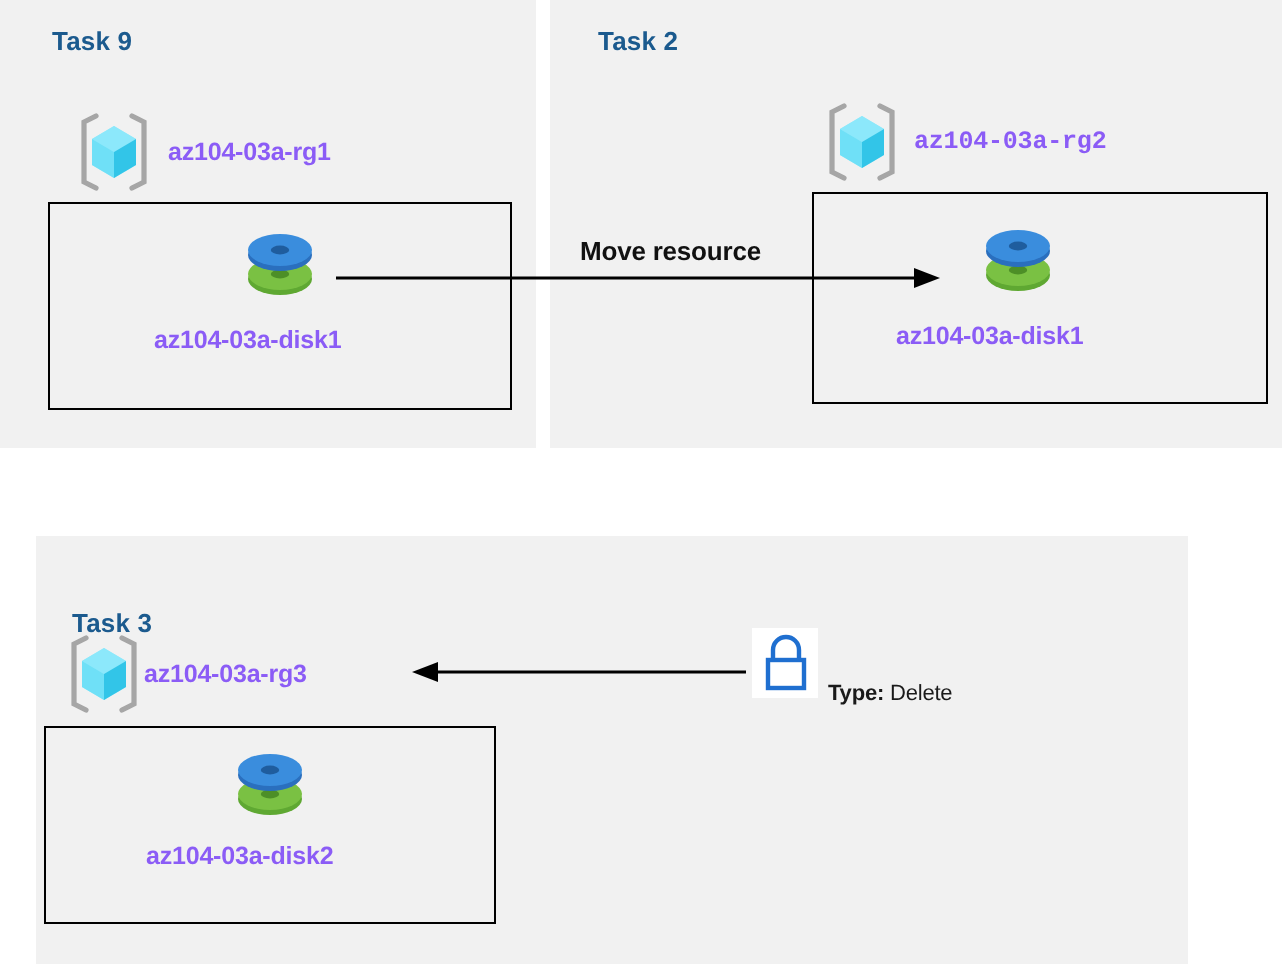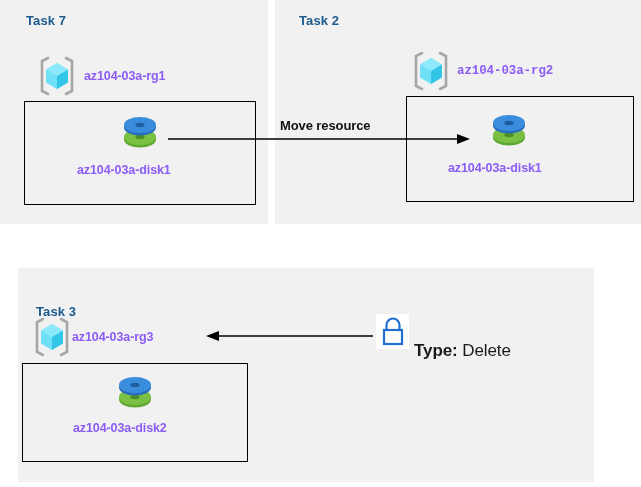--- a/index.html
+++ b/index.html
@@ -36,54 +36,55 @@
   .name-label {
     position: absolute;
     font-size: 12.5px;
     font-weight: bold;
     color: #8b5cf6;
     white-space: nowrap;
     letter-spacing: -0.1px;
   }
   .sub-label {
     position: absolute;
-    font-size: 17px;
+    font-size: 11px;
     color: #1a1a1a;
     white-space: nowrap;
     letter-spacing: -0.1px;
   }
   .sub-label .k { font-weight: bold; }
   .edge-label {
     position: absolute;
     font-size: 13px;
     font-weight: bold;
     color: #111111;
     white-space: nowrap;
     letter-spacing: -0.1px;
+    margin-left: 10px;
   }
   .icon {
     position: absolute;
   }
   .arrow-svg {
     position: absolute;
     overflow: visible;
   }
   .lock-bg {
     position: absolute;
     background: #ffffff;
   }
 </style>
 </head>
 <body>
 
 <div id="canvas">
 
   <div class="panel" style="left:0px; top:0px; width:268px; height:224px;"></div>
 
-  <div class="task-label" style="left:26px; top:13px;">Task 7</div>
+  <div class="task-label" style="left:26px; top:13px;">Task 9</div>
 
   <div class="icon" style="left:37px; top:55px; width:40px; height:42px;">
     <svg width="40" height="42" viewBox="0 0 40 42">
       <path d="M11 3 L5 6 L5 36 L11 39" fill="none" stroke="#a6a6a6" stroke-width="2.6" stroke-linecap="round"></path>
       <path d="M29 3 L35 6 L35 36 L29 39" fill="none" stroke="#a6a6a6" stroke-width="2.6" stroke-linecap="round"></path>
       <polygon points="20,8 31,14.5 31,27.5 20,34 9,27.5 9,14.5" fill="#9cecfb"></polygon>
       <polygon points="20,8 31,14.5 20,21 9,14.5" fill="#8ce8fb"></polygon>
       <polygon points="20,21 31,14.5 31,27.5 20,34" fill="#32c5e8"></polygon>
       <polygon points="20,21 9,14.5 9,27.5 20,34" fill="#6fe0f7"></polygon>
     </svg>

